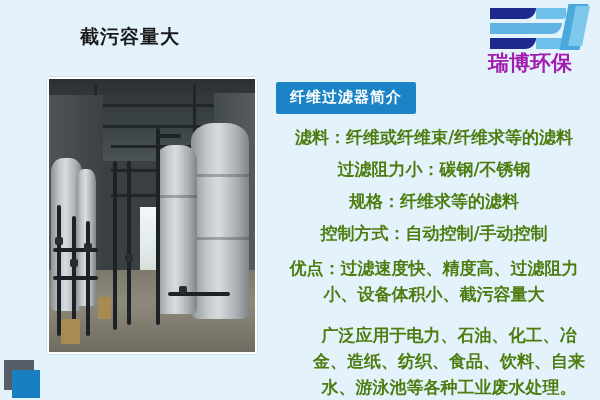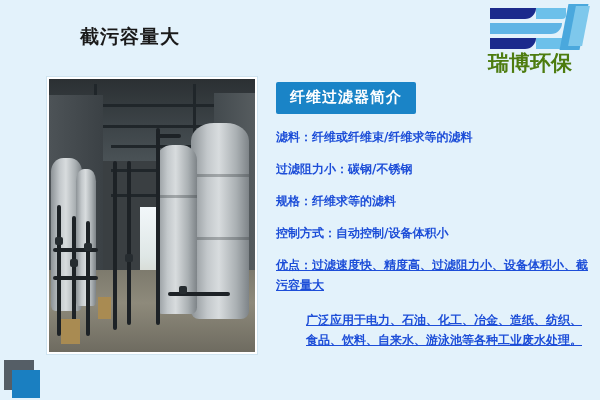--- a/index.html
+++ b/index.html
@@ -81,21 +81,21 @@
     transform: skewX(-11deg);
   }
   .logo-text {
     position: absolute;
     top: 46px;
     left: 0;
     width: 124px;
     text-align: center;
     font-size: 21px;
     font-weight: bold;
-    color: #4d7c0f;
+    color: #a21caf;
     letter-spacing: 0px;
     line-height: 26px;
     white-space: nowrap;
   }
 
   
   .page-title {
     position: absolute;
     left: 80px;
     top: 24px;
@@ -209,30 +209,30 @@
     letter-spacing: 1px;
     border-radius: 2px;
     white-space: nowrap;
   }
   .spec-list {
     margin: 0;
     padding: 0;
     list-style: none;
   }
   .spec-list li {
-    font-size: 12px;
-    color: #1d4ed8;
+    font-size: 17px;
+    color: #4d7c0f;
     line-height: 18px;
     margin-top: 14px;
     font-weight: bold;
+    text-align: center;
   }
   .spec-list li.para {
-    line-height: 20px;
+    line-height: 26px;
     margin-top: 13px;
-    text-decoration: underline;
   }
   .spec-list li.last {
     margin-top: 15px;
     margin-left: 30px;
   }
 
   
   .deco-gray {
     position: absolute;
     left: 4px;
@@ -317,21 +317,21 @@
       <div class="ph-box" style="left:24%; top:80%; width:6%;  height:8%;"></div>
     </div>
   </div>
 
   <div class="content">
     <div class="section-head">纤维过滤器简介</div>
     <ul class="spec-list">
       <li>滤料：纤维或纤维束/纤维求等的滤料</li>
       <li>过滤阻力小：碳钢/不锈钢</li>
       <li>规格：纤维求等的滤料</li>
-      <li>控制方式：自动控制/设备体积小</li>
+      <li>控制方式：自动控制/手动控制</li>
       <li class="para">优点：过滤速度快、精度高、过滤阻力小、设备体积小、截污容量大</li>
       <li class="para last">广泛应用于电力、石油、化工、冶金、造纸、纺织、食品、饮料、自来水、游泳池等各种工业废水处理。</li>
     </ul>
   </div>
 
   <div class="deco-gray"></div>
   <div class="deco-blue"></div>
 
 </div>
 

